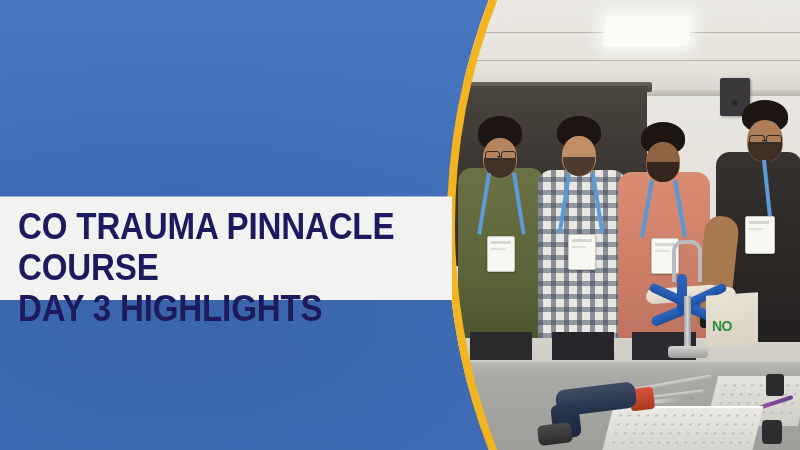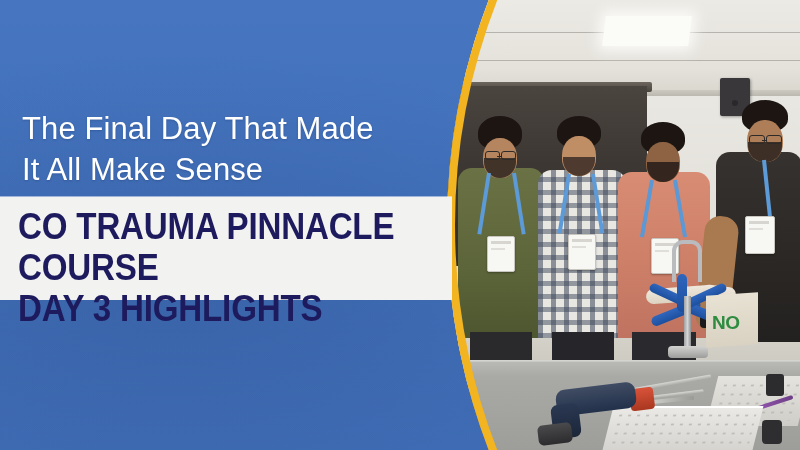--- a/index.html
+++ b/index.html
@@ -142,21 +142,21 @@
   .clamp{position:absolute;left:672px;bottom:168px;width:22px;height:38px;
         border:4px solid #b9bbbe;border-bottom:none;border-radius:11px 11px 0 0;background:transparent;}
   .bone{position:absolute;left:646px;bottom:148px;width:70px;height:15px;
         background:linear-gradient(180deg,#efe8dc,#ddd3c2);border-radius:8px;transform:rotate(-4deg);}
   .bone2{position:absolute;left:702px;bottom:150px;width:34px;height:14px;
         background:linear-gradient(180deg,#efe8dc,#ddd3c2);border-radius:8px;transform:rotate(7deg);}
 
   
   .box{position:absolute;left:706px;bottom:104px;width:52px;height:52px;
         background:linear-gradient(180deg,#e8e2d4,#d9d2c2);transform:skewY(-4deg);}
-  .box-logo{position:absolute;left:712px;bottom:116px;color:#2e8b3f;font-weight:bold;font-size:19px;
+  .box-logo{position:absolute;left:712px;bottom:116px;color:#2e8b3f;font-weight:bold;font-size:14px;
         font-family:"Liberation Sans",sans-serif;letter-spacing:-.5px;}
 
   
   .drill-body{position:absolute;left:556px;bottom:38px;width:80px;height:26px;
         background:linear-gradient(180deg,#3f4c63,#22304a);border-radius:9px;transform:rotate(-7deg);}
   .drill-grip{position:absolute;left:552px;bottom:12px;width:28px;height:34px;
         background:linear-gradient(180deg,#2b3852,#1b2639);border-radius:7px;transform:rotate(-7deg);}
   .drill-batt{position:absolute;left:538px;bottom:6px;width:34px;height:20px;
         background:linear-gradient(180deg,#4a4a4c,#2c2c2e);border-radius:5px;transform:rotate(-7deg);}
   .drill-chuck{position:absolute;left:630px;bottom:40px;width:24px;height:22px;
@@ -329,20 +329,18 @@
         <div class="drill-body"></div>
         <div class="drill-grip"></div>
         <div class="drill-batt"></div>
       </div>
 
     </div>
   </div>
 
   <div class="arc"></div>
 
-  <div class="subtitle">The Final Day That Made
-It All Make Sense</div>
 
   <div class="band"></div>
   <div class="band-title">CO TRAUMA PINNACLE COURSE
 DAY 3 HIGHLIGHTS</div>
 
 </div>
 
 </body></html>

